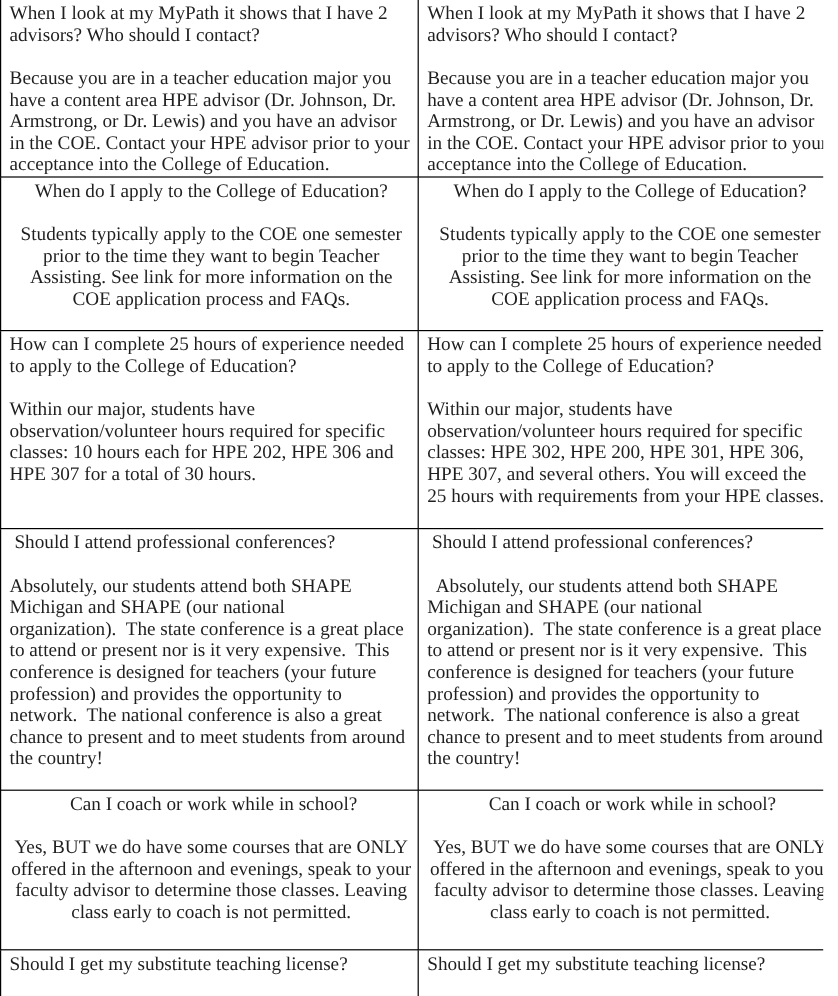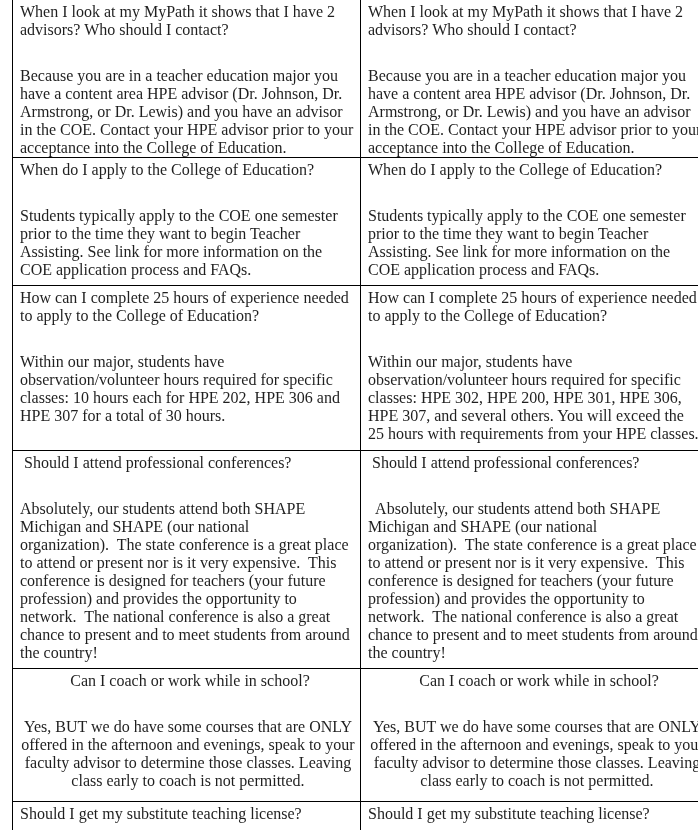--- a/index.html
+++ b/index.html
@@ -6,52 +6,51 @@
     margin: 0;
     padding: 0;
     background: #ffffff;
   }
   #viewport {
     width: 686px;
     height: 830px;
     overflow: hidden;
     background: #ffffff;
     position: relative;
-    padding-left: 12px;
   }
   table.faq {
     border-collapse: collapse;
     table-layout: fixed;
     width: 698px;
     font-family: "Liberation Serif", "DejaVu Serif", serif;
     font-size: 16px;
     line-height: 18px;
     color: #1f1f1f;
   }
   table.faq col.c-left  { width: 348px; }
   table.faq col.c-right { width: 350px; }
   table.faq td {
     border: 1px solid #000000;
     border-top: none;
     vertical-align: top;
     padding: 3px 4px 0 7px;
     overflow: hidden;
   }
   table.faq tr.r1 td { height: 144px; border-top: none; }
-  table.faq tr.r2 td { height: 124px; }
+  table.faq tr.r2 td { height: 124px; text-align: center; }
   table.faq tr.r3 td { height: 161px; }
   table.faq tr.r4 td { height: 214px; }
   table.faq tr.r5 td { height: 129px; text-align: center; }
   table.faq tr.r6 td { height: 56px;  border-bottom: none; }
   .q, .a {
     white-space: pre;
     margin: 0;
   }
   .a {
-    margin-top: 28px;
+    margin-top: 18px;
   }
 </style>
 </head>
 <body>
 
 <div id="viewport">
   <table class="faq">
     <colgroup>
       <col class="c-left">
       <col class="c-right">

